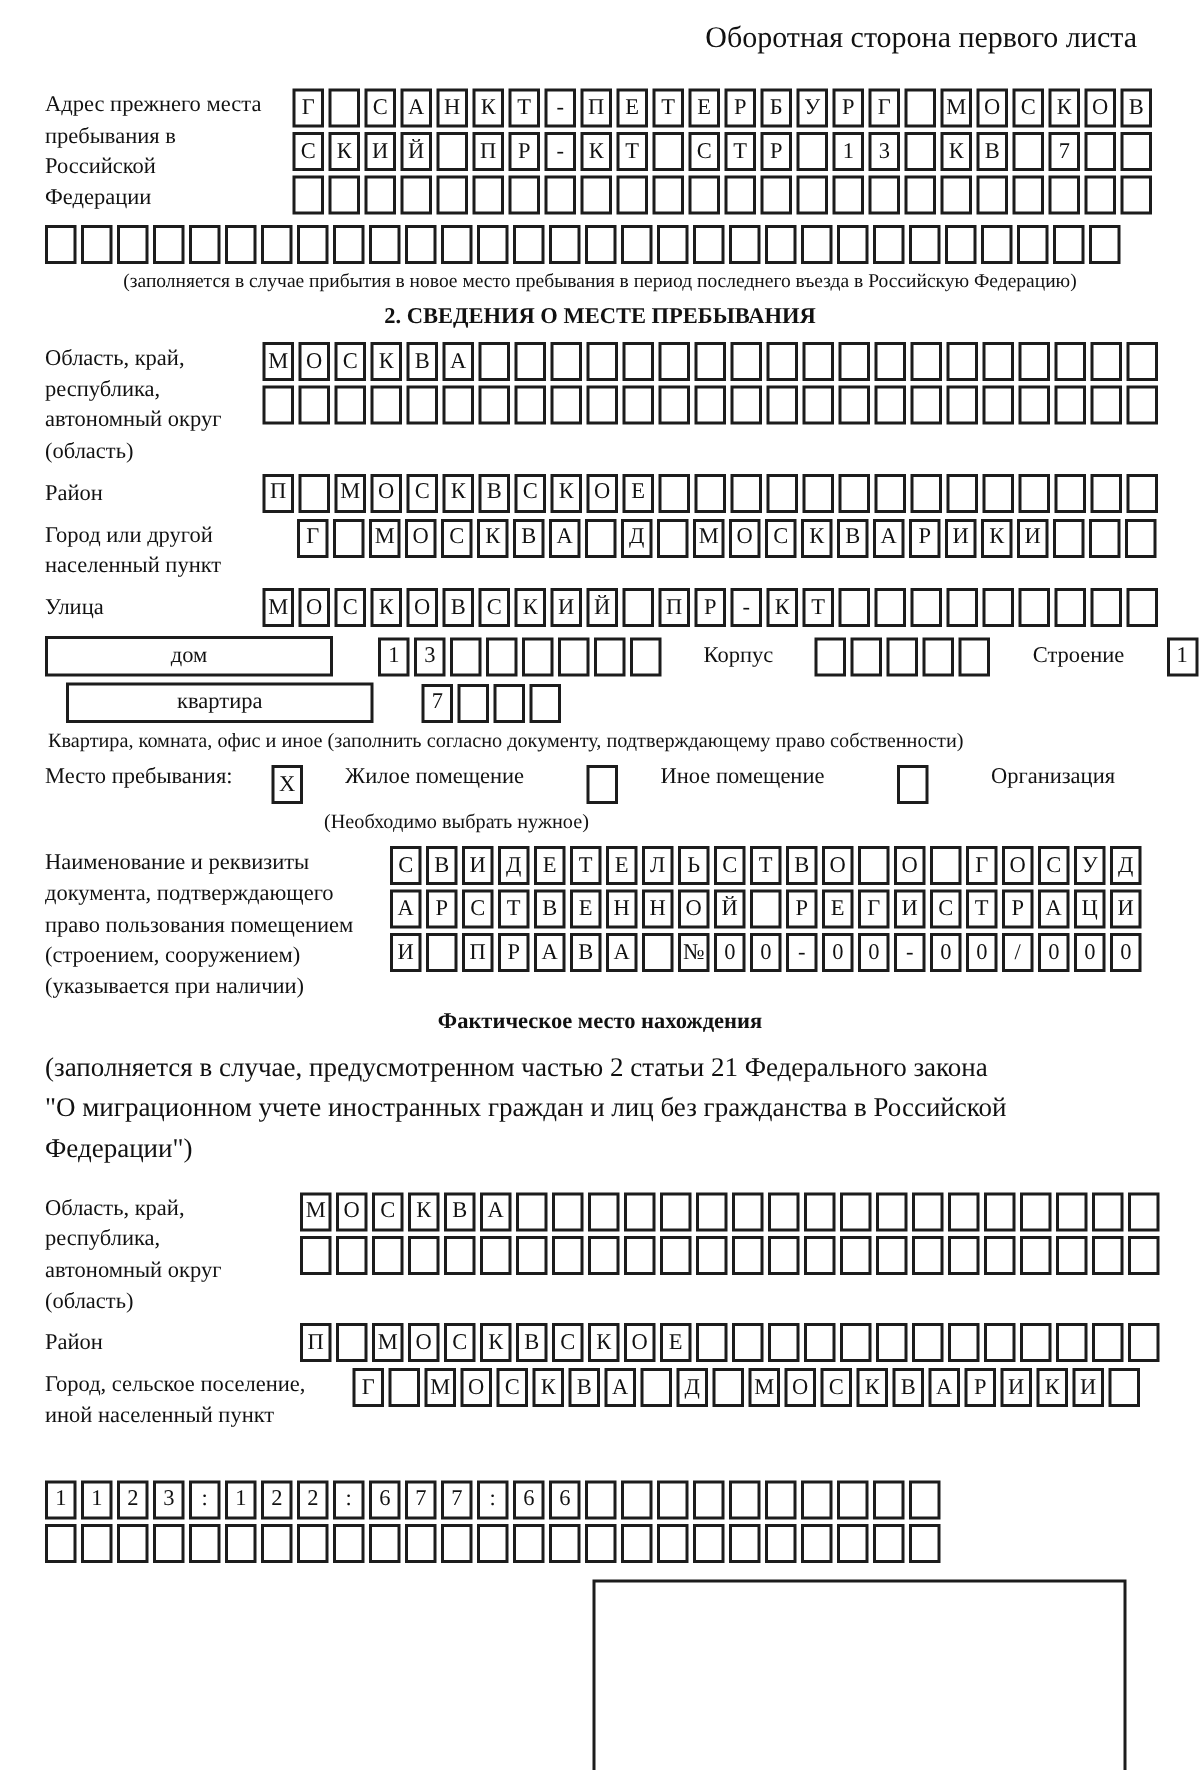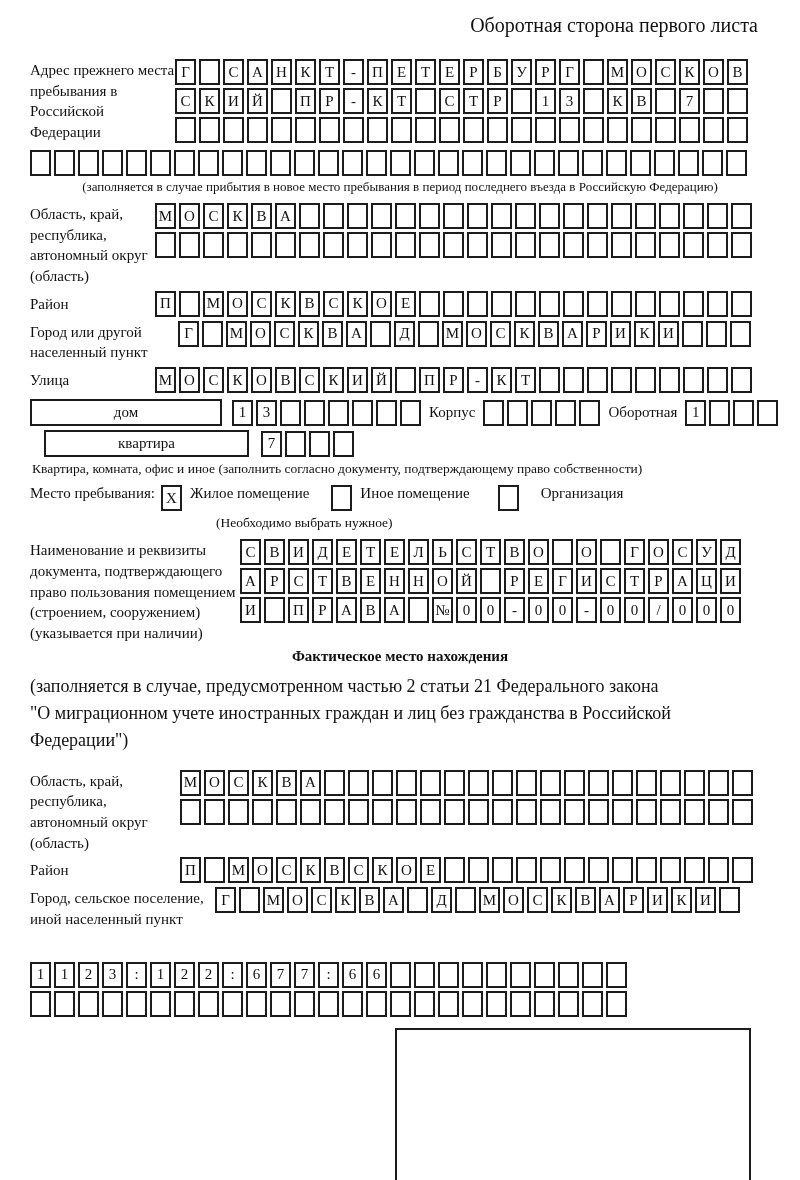--- a/index.html
+++ b/index.html
@@ -13,21 +13,21 @@
 
   .cells{display:flex;gap:3px;flex:none;}
   .cell{
     width:21px;height:26px;box-sizing:border-box;flex:none;
     border:2px solid #1c1c1c;
     display:flex;align-items:center;justify-content:center;
     font-size:15px;line-height:1;background:#fff;
   }
   .rowstack .cells{margin-bottom:3px;}
 
-  .field{display:flex;align-items:flex-start;margin-bottom:4px;}
+  .field{display:flex;align-items:flex-start;margin-bottom:4px;gap:20px;}
   .field.center{align-items:center;}
   .flabel{font-size:15px;line-height:1.38;flex:none;padding-top:1px;}
 
   .w145{width:145px;} .w125{width:125px;} .w148{width:148px;}
   .w150{width:150px;} .w185{width:185px;} .w210{width:210px;} .w132{width:132px;}
 
   .fullrow{margin-top:0px;}
   .caption{font-size:13px;text-align:center;margin:3px 0 8px 0;}
   .caption-left{font-size:13.5px;margin:2px 0 6px 2px;}
 
@@ -170,20 +170,21 @@
       <span class="cell"></span>
       <span class="cell"></span>
       <span class="cell"></span>
       <span class="cell"></span>
       <span class="cell"></span>
       <span class="cell"></span>
       <span class="cell"></span>
     </div>
   <div class="caption">(заполняется в случае прибытия в новое место пребывания в период последнего въезда в Российскую Федерацию)</div>
 
+  <div class="sec-head">2. СВЕДЕНИЯ О МЕСТЕ ПРЕБЫВАНИЯ</div>
 
   <div class="field">
     <div class="flabel w125">Область, край, республика, автономный округ (область)</div>
     <div class="rowstack">
       <div class="cells">
           <span class="cell">М</span>
           <span class="cell">О</span>
           <span class="cell">С</span>
           <span class="cell">К</span>
           <span class="cell">В</span>
@@ -343,21 +344,21 @@
         <span class="cell"></span>
       </div>
     <div class="sm-label">Корпус</div>
     <div class="cells">
         <span class="cell"></span>
         <span class="cell"></span>
         <span class="cell"></span>
         <span class="cell"></span>
         <span class="cell"></span>
       </div>
-    <div class="sm-label">Оборотная</div>
+    <div class="sm-label">Строение</div>
     <div class="cells">
         <span class="cell">1</span>
         <span class="cell"></span>
         <span class="cell"></span>
         <span class="cell"></span>
       </div>
   </div>
 
   <div class="field center">
     <div class="inline-rect rect-kv">квартира</div>

